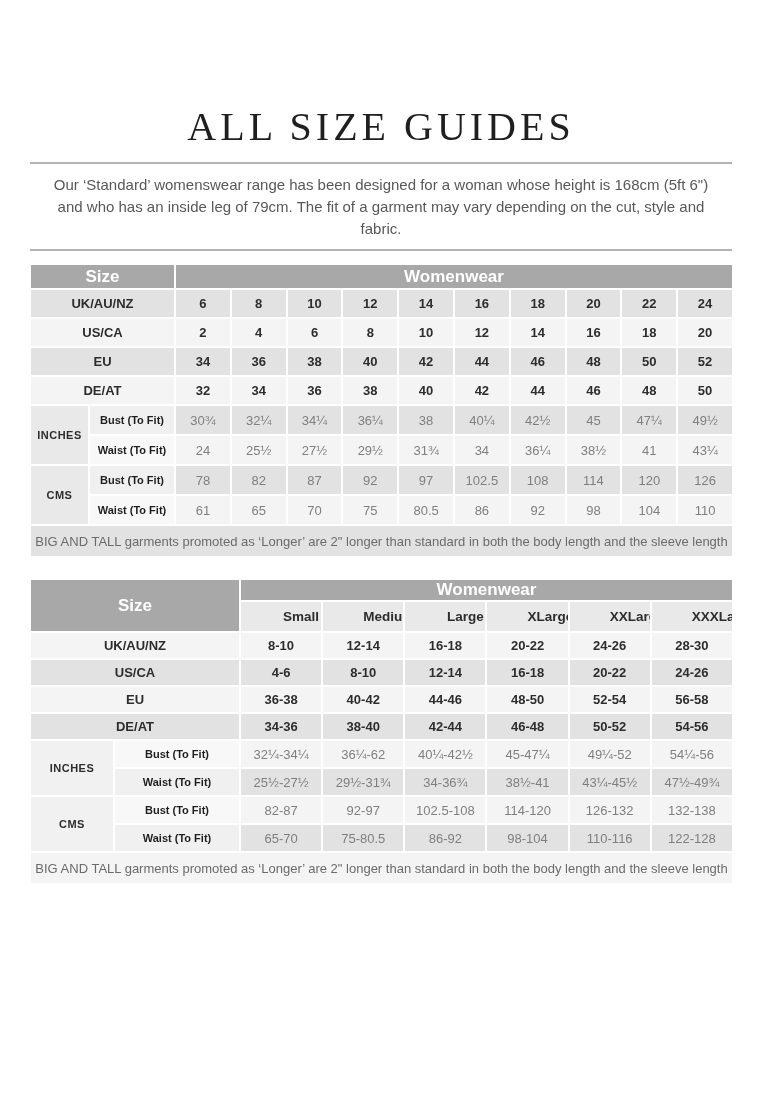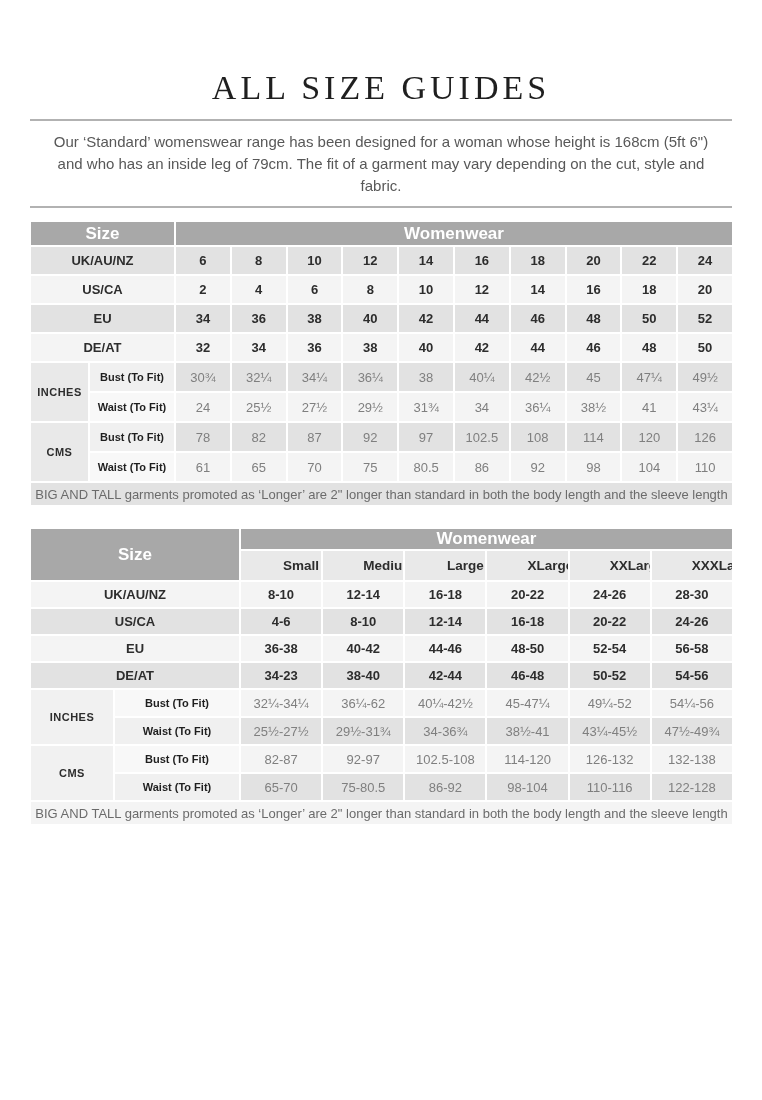--- a/index.html
+++ b/index.html
@@ -6,25 +6,25 @@
   body { font-family: "Liberation Sans", "DejaVu Sans", sans-serif; }
   .page {
     position: relative;
     width: 762px;
     height: 1100px;
     background: #ffffff;
     overflow: hidden;
   }
   .page-title {
     margin: 0;
-    padding-top: 68px;
+    padding-top: 104px;
     text-align: center;
     font-family: "Liberation Serif", "DejaVu Serif", serif;
     font-weight: 400;
-    font-size: 34px;
+    font-size: 40px;
     letter-spacing: 4px;
     color: #1f1f1f;
     line-height: 1.15;
   }
   .rule {
     border: none;
     border-top: 2px solid #b2b2b2;
     margin: 12px 30px 0 30px;
   }
   .intro {
@@ -98,21 +98,21 @@
     font-size: 13px;
   }
 
   .t1 .r-head th   { height: 23px; }
   .t1 .r-size td   { height: 27px; }
   .t1 .r-measure td{ height: 28px; }
   .t2 .r-head th   { height: 20px; }
   .t2 .r-subhead th{ height: 29px; padding-left: 40px; }
   .t2 .r-size td   { height: 25px; }
   .t2 .r-measure td{ height: 26px; }
-  .r-note td       { height: 22px; }
+  .r-note td       { height: 30px; }
 </style>
 </head>
 <body>
 
 <div class="page">
   <h1 class="page-title">ALL SIZE GUIDES</h1>
   <hr class="rule">
   <p class="intro">Our ‘Standard’ womenswear range has been designed for a woman whose height is 168cm (5ft 6") and who has an inside leg of 79cm. The fit of a garment may vary depending on the cut, style and fabric.</p>
   <hr class="rule rule-2">
   <div id="table1-container">
@@ -299,21 +299,21 @@
             <td class="rowlabel bg-light" colspan="2">EU</td>
             <td class="num bg-light">36-38</td>
             <td class="num bg-light">40-42</td>
             <td class="num bg-light">44-46</td>
             <td class="num bg-light">48-50</td>
             <td class="num bg-light">52-54</td>
             <td class="num bg-light">56-58</td>
           </tr>
           <tr class="r-size">
             <td class="rowlabel bg-gray" colspan="2">DE/AT</td>
-            <td class="num bg-gray">34-23</td>
+            <td class="num bg-gray">34-36</td>
             <td class="num bg-gray">38-40</td>
             <td class="num bg-gray">42-44</td>
             <td class="num bg-gray">46-48</td>
             <td class="num bg-gray">50-52</td>
             <td class="num bg-gray">54-56</td>
           </tr>
           <tr class="r-measure">
             <td class="unit bg-unit-light" rowspan="2">INCHES</td>
             <td class="mlabel bg-mlabel-light">Bust (To Fit)</td>
             <td class="mval bg-light">32¼-34¼</td>

